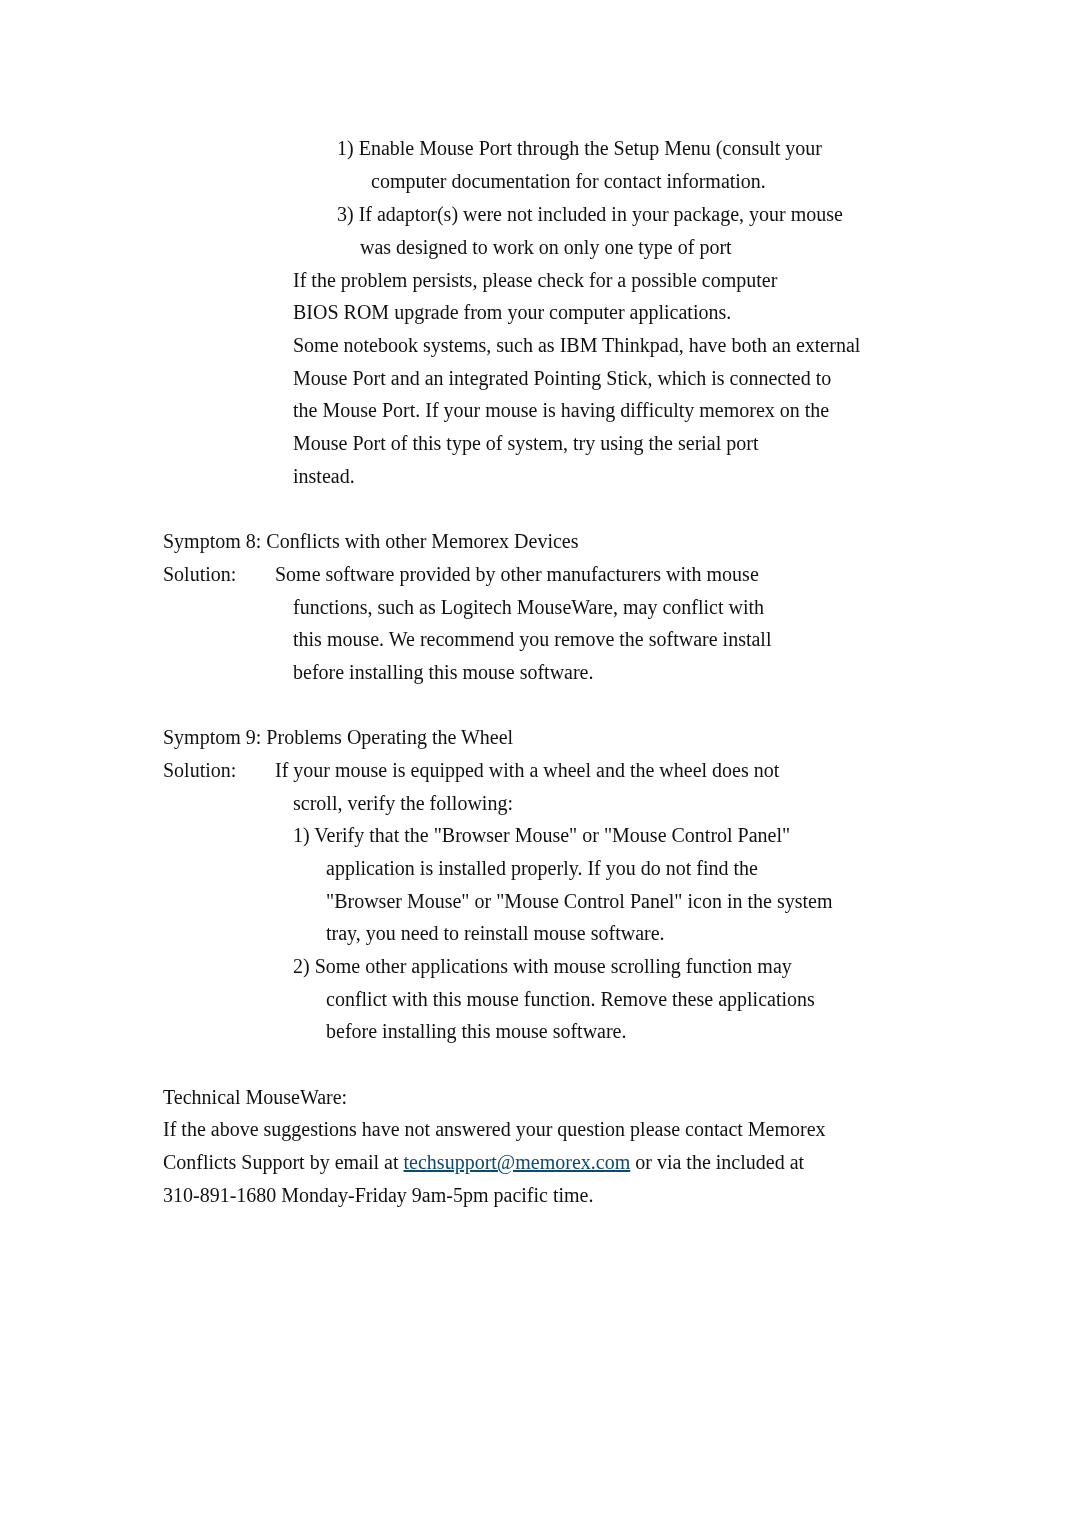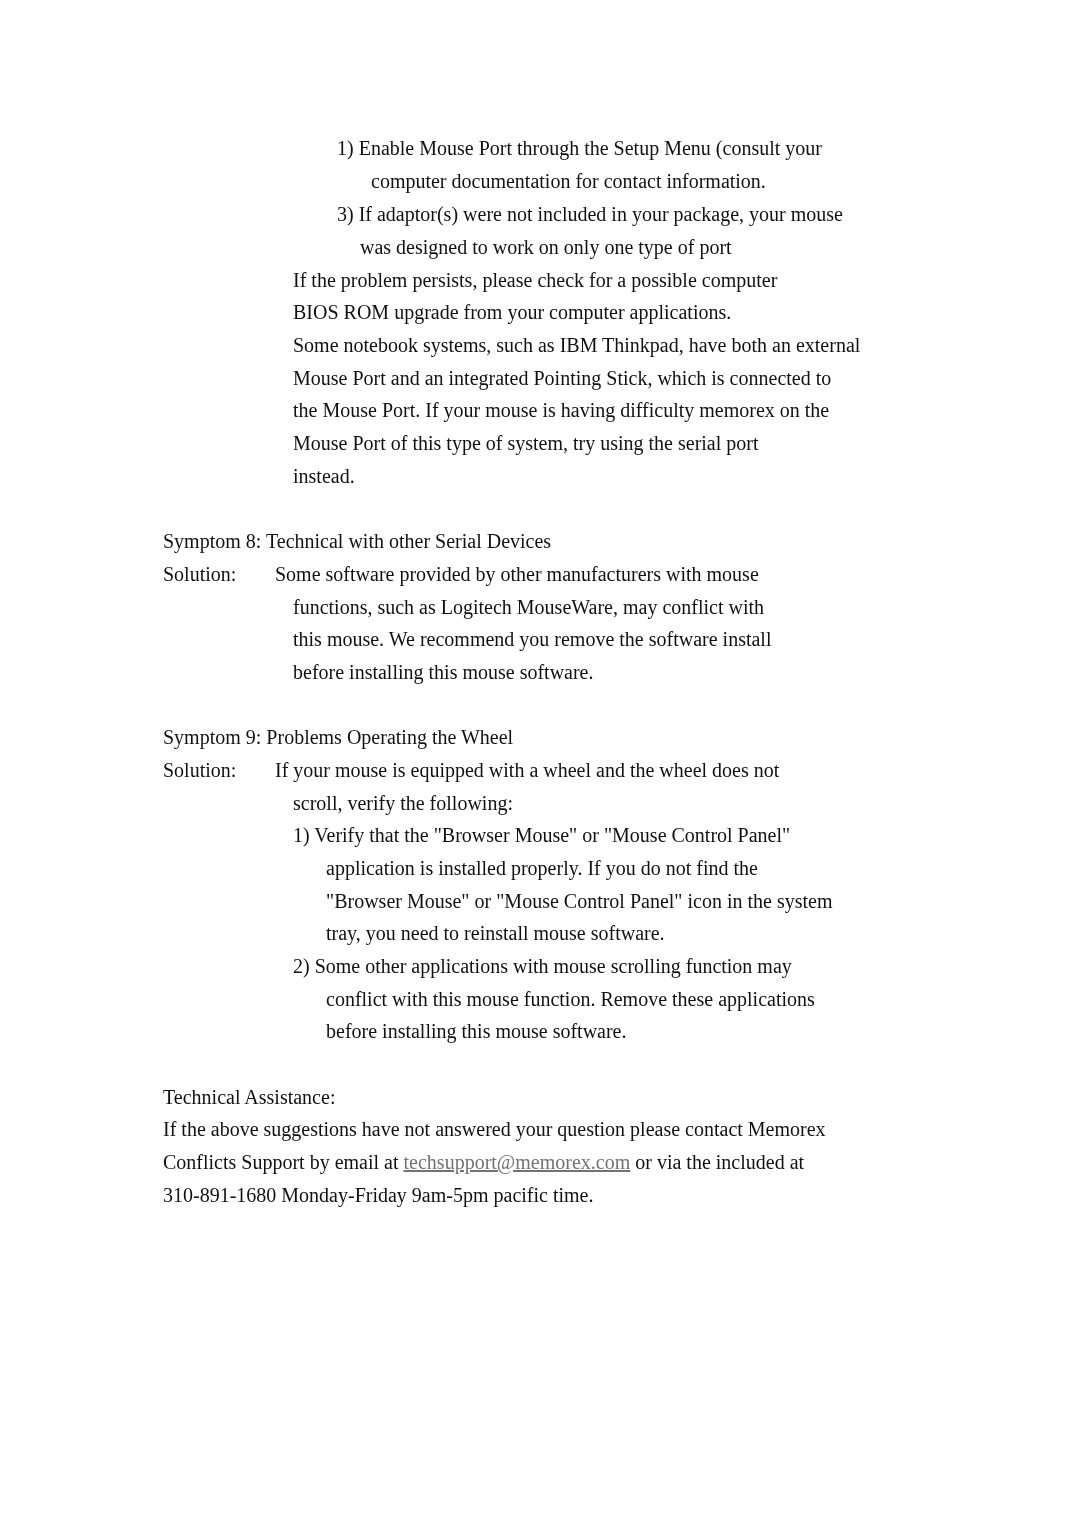--- a/index.html
+++ b/index.html
@@ -1,54 +1,54 @@
 <!DOCTYPE html>
 <html><head>
   <meta charset="utf-8">
   <style>
     html, body { margin: 0; padding: 0; background: #ffffff; }
     body { width: 1080px; height: 1528px; position: relative; overflow: hidden;
       font-family: "Liberation Serif", "DejaVu Serif", serif; font-size: 20px; color: #111; }
     .ln { position: absolute; white-space: nowrap; line-height: 24px; }
-    a.link { color: #737373; }
+    a.link { color: #0c4a6e; }
   </style>
 </head>
 <body>
 
 <div>
   <div class="ln" style="left:337px;top:136px">1)   Enable Mouse Port through the Setup Menu (consult your</div>
   <div class="ln" style="left:371px;top:169px">computer documentation for contact information.</div>
   <div class="ln" style="left:337px;top:202px">3) If adaptor(s) were not included in your package, your mouse</div>
   <div class="ln" style="left:360px;top:235px">was designed to work on only one type of port</div>
   <div class="ln" style="left:293px;top:268px">If the problem persists, please check for a possible computer</div>
   <div class="ln" style="left:293px;top:300px">BIOS ROM upgrade from your computer applications.</div>
   <div class="ln" style="left:293px;top:333px">Some notebook systems, such as IBM Thinkpad, have both an external</div>
   <div class="ln" style="left:293px;top:366px">Mouse Port and an integrated Pointing Stick, which is connected to</div>
   <div class="ln" style="left:293px;top:398px">the Mouse Port. If your mouse is having difficulty memorex on the</div>
   <div class="ln" style="left:293px;top:431px">Mouse Port of this type of system, try using the serial port</div>
   <div class="ln" style="left:293px;top:464px">instead.</div>
 
-  <div class="ln" style="left:163px;top:529px">Symptom 8: Technical with other Serial Devices</div>
+  <div class="ln" style="left:163px;top:529px">Symptom 8: Conflicts with other Memorex Devices</div>
   <div class="ln" style="left:163px;top:562px">Solution:</div>
   <div class="ln" style="left:275px;top:562px">Some software provided by other manufacturers with mouse</div>
   <div class="ln" style="left:293px;top:595px">functions, such as Logitech MouseWare, may conflict with</div>
   <div class="ln" style="left:293px;top:627px">this mouse. We recommend you remove the software install</div>
   <div class="ln" style="left:293px;top:660px">before installing this mouse software.</div>
 
   <div class="ln" style="left:163px;top:725px">Symptom 9: Problems Operating the Wheel</div>
   <div class="ln" style="left:163px;top:758px">Solution:</div>
   <div class="ln" style="left:275px;top:758px">If your mouse is equipped with a wheel and the wheel does not</div>
   <div class="ln" style="left:293px;top:791px">scroll, verify the following:</div>
   <div class="ln" style="left:293px;top:823px">1) Verify that the "Browser Mouse" or "Mouse Control Panel"</div>
   <div class="ln" style="left:326px;top:856px">application is installed properly. If you do not find the</div>
   <div class="ln" style="left:326px;top:889px">"Browser Mouse" or "Mouse Control Panel" icon in the system</div>
   <div class="ln" style="left:326px;top:921px">tray, you need to reinstall mouse software.</div>
   <div class="ln" style="left:293px;top:954px">2) Some other applications with mouse scrolling function may</div>
   <div class="ln" style="left:326px;top:987px">conflict with this mouse function. Remove these applications</div>
   <div class="ln" style="left:326px;top:1019px">before installing this mouse software.</div>
 
-  <div class="ln" style="left:163px;top:1085px">Technical Assistance:</div>
+  <div class="ln" style="left:163px;top:1085px">Technical MouseWare:</div>
   <div class="ln" style="left:163px;top:1117px">If the above suggestions have not answered your question please contact Memorex</div>
   <div class="ln" style="left:163px;top:1150px">
     <span>Conflicts Support by email at </span><a class="link" href="#">techsupport@memorex.com</a><span> or via the included at</span>
   </div>
   <div class="ln" style="left:163px;top:1183px">310-891-1680 Monday-Friday 9am-5pm pacific time.</div>
 </div>
 
 </body></html>

